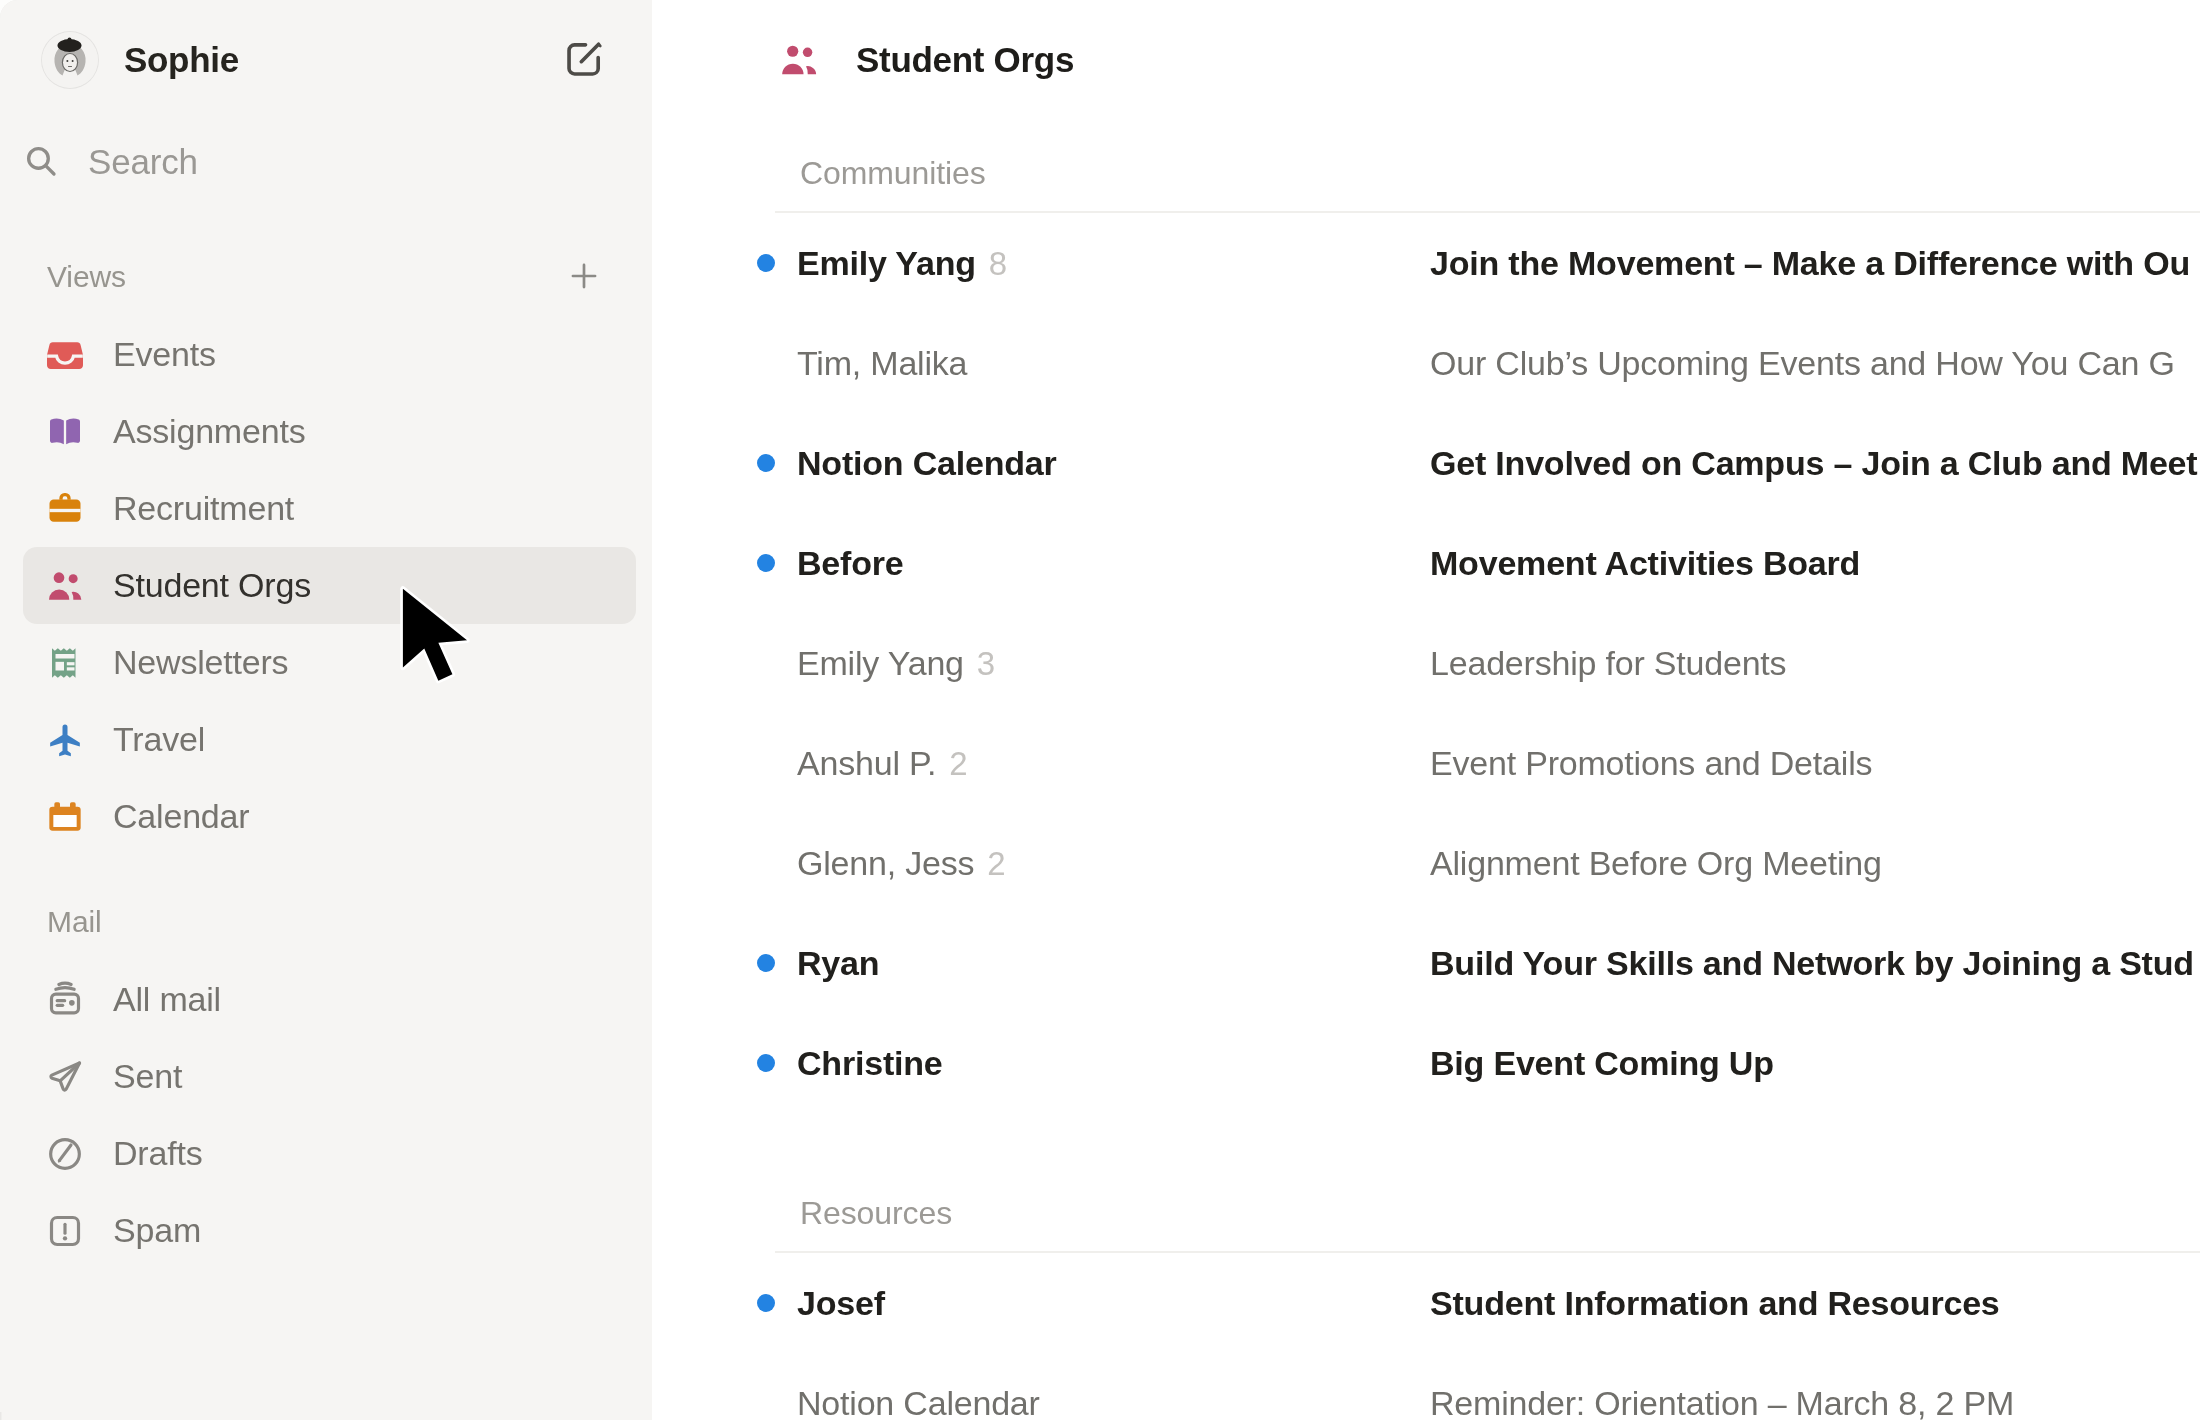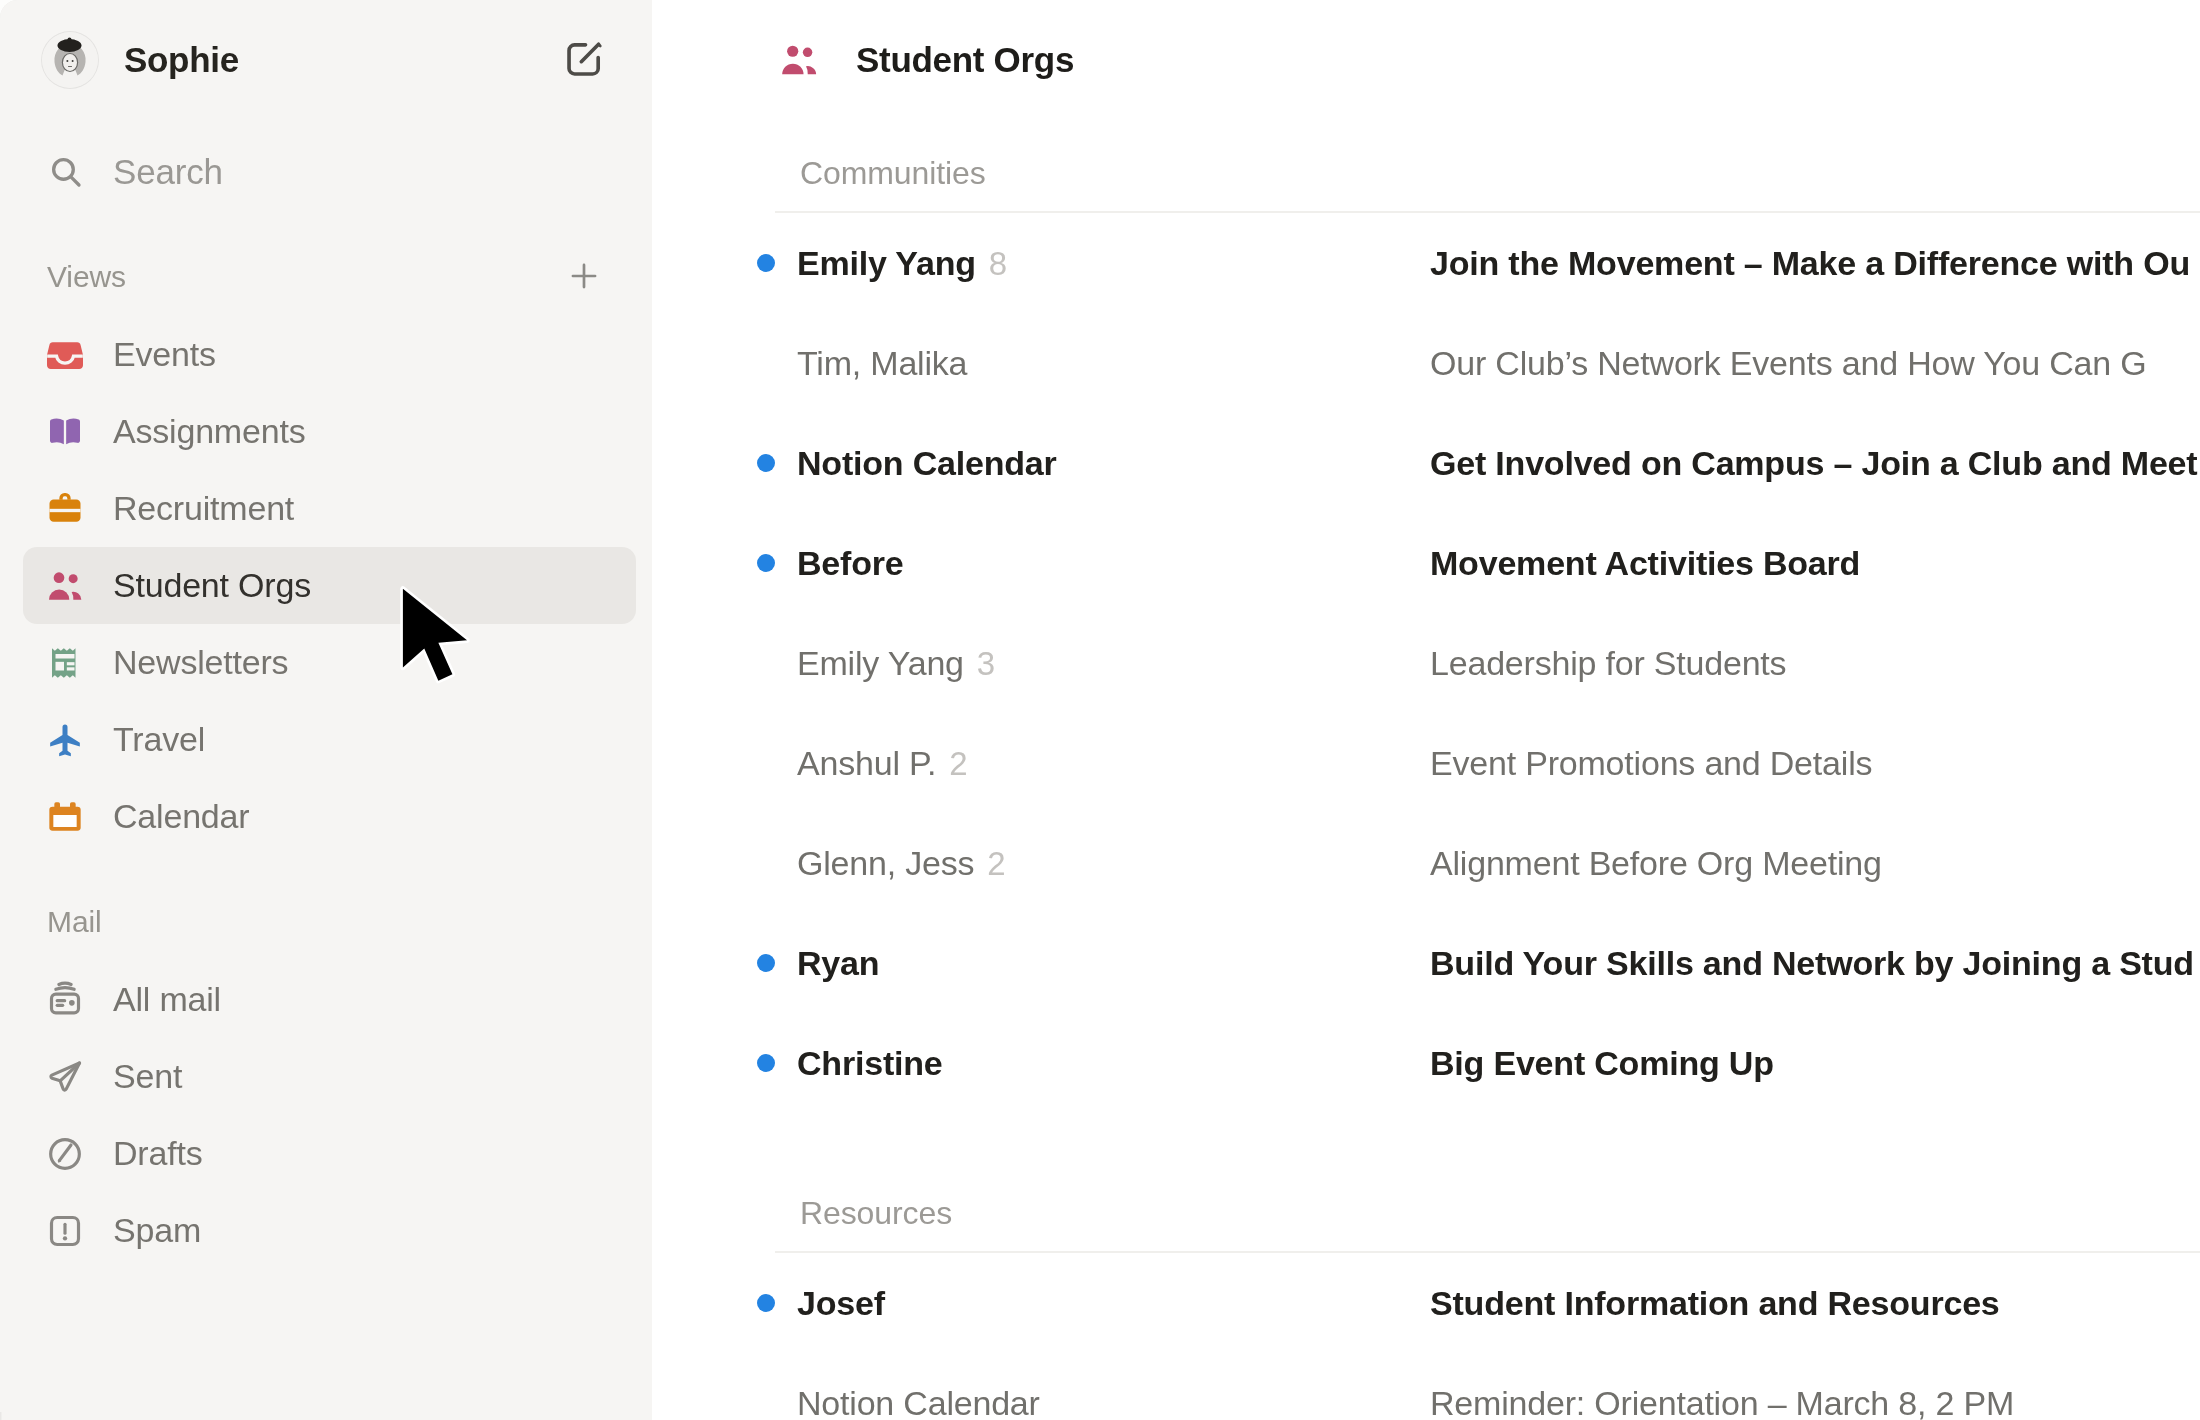--- a/index.html
+++ b/index.html
@@ -18,21 +18,21 @@
   }
   
   .sidebar{
     position:absolute;left:0;top:0;bottom:8px;width:652px;
     background:#f6f5f3;
   }
   .sb-user{margin-top:30px;height:60px;display:flex;align-items:center;padding-left:42px;position:relative;}
   .avatar{width:56px;height:56px;border-radius:50%;overflow:hidden;flex-shrink:0;background:#f2f1ef;box-shadow:0 0 0 1px rgba(0,0,0,0.07);}
   .sb-user .name{margin-left:26px;font-size:35px;font-weight:600;color:#26241f;letter-spacing:-0.3px;}
   .compose-btn{position:absolute;right:44px;top:6px;width:48px;height:48px;display:flex;align-items:center;justify-content:center;background:none;border:none;padding:0;cursor:default;}
-  .sb-search{margin-top:52px;height:60px;display:flex;align-items:center;padding-left:47px;}
+  .sb-search{margin-top:52px;height:60px;display:flex;align-items:flex-start;padding-left:22px;}
   .sb-search .icon{width:38px;height:38px;}
   .sb-search .lbl{margin-left:28px;font-size:35px;color:#9a9894;letter-spacing:-0.2px;}
   .sb-label-row{height:56px;display:flex;align-items:center;padding-left:47px;position:relative;}
   .sb-label-row.views{margin-top:47px;}
   .sb-label-row.mail{margin-top:39px;}
   .sb-label{font-size:30px;color:#97958f;letter-spacing:-0.1px;}
   .add-btn{position:absolute;right:48px;top:8px;width:40px;height:40px;display:flex;align-items:center;justify-content:center;background:none;border:none;padding:0;}
   .nav-group{margin-top:11px;}
   .nav-item{
     height:77px;margin:0 16px 0 23px;padding-left:22px;
@@ -279,21 +279,21 @@
           <span class="count">8</span>
         </span>
       <span class="subject">Join the Movement – Make a Difference with Ou</span>
     </div>
 
     <div class="mail-row read">
       <span class="dot"></span>
       <span class="sender">
           <span class="sname">Tim, Malika</span>
         </span>
-      <span class="subject">Our Club’s Network Events and How You Can G</span>
+      <span class="subject">Our Club’s Upcoming Events and How You Can G</span>
     </div>
 
     <div class="mail-row unread">
       <span class="dot"></span>
       <span class="sender">
           <span class="sname">Notion Calendar</span>
         </span>
       <span class="subject">Get Involved on Campus – Join a Club and Meet</span>
     </div>
 

